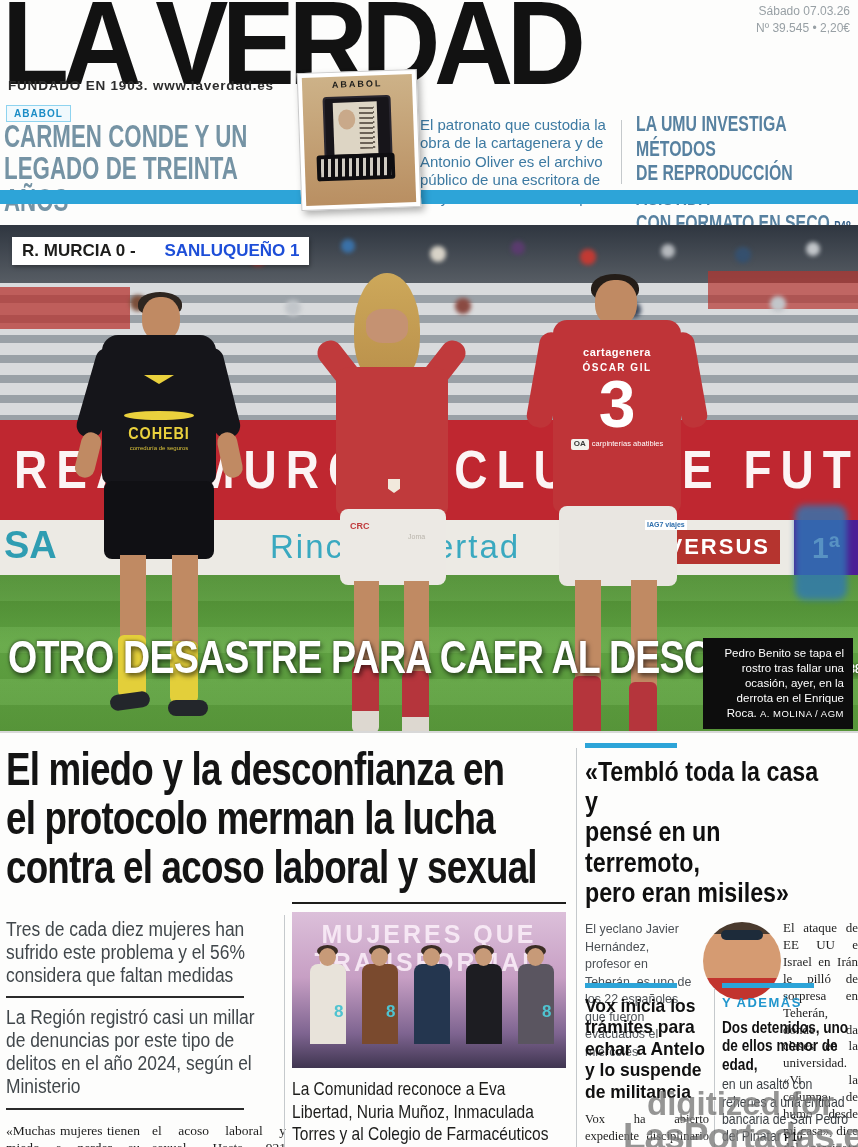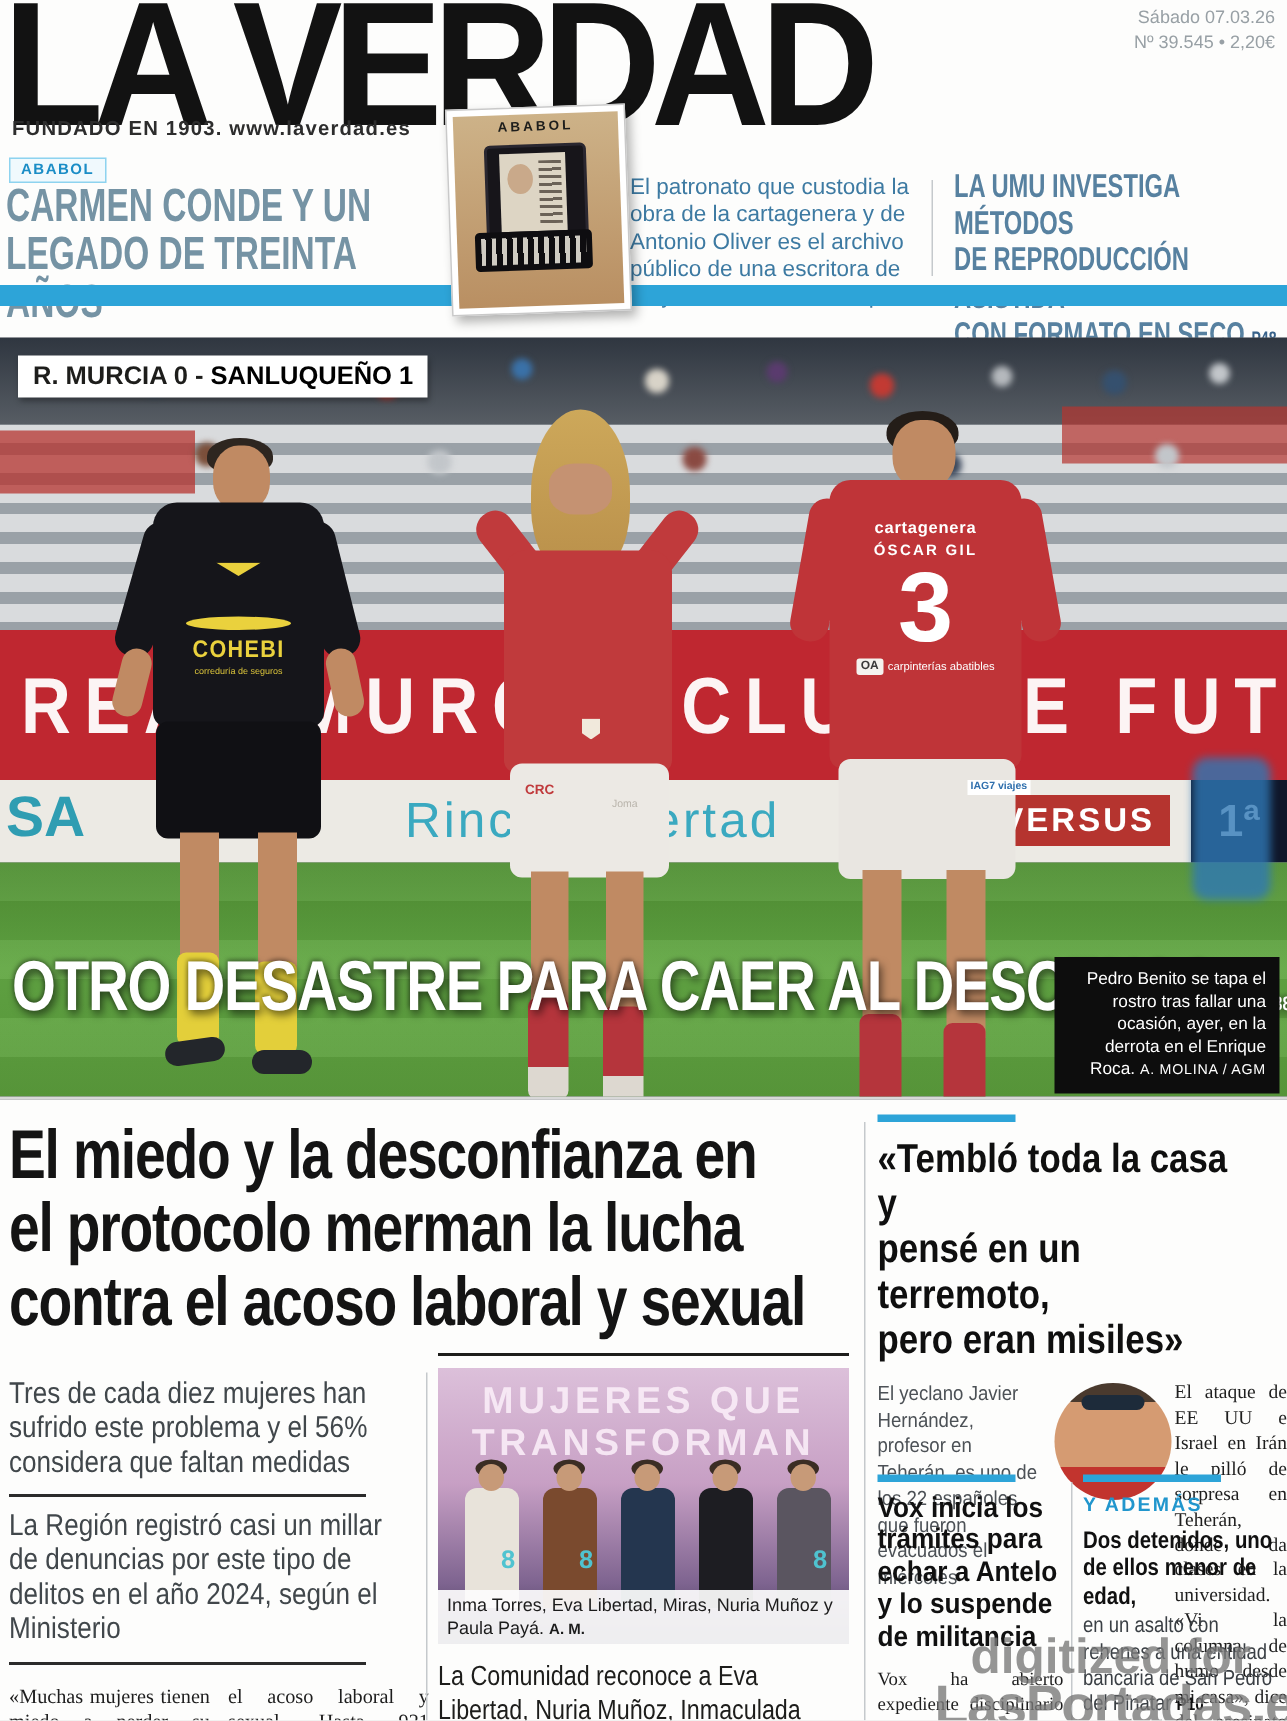--- a/index.html
+++ b/index.html
@@ -72,21 +72,21 @@
   .ph-banner{position:absolute;left:0;top:195px;width:100%;height:100px;background:#bf2730;
     overflow:hidden;}
   .ph-banner span{display:block;white-space:nowrap;font-weight:800;font-size:46px;
     letter-spacing:9px;line-height:100px;color:rgba(255,255,255,.95);padding-left:14px;
     transform:scaleY(1.15);transform-origin:center;}
   .ph-adband{position:absolute;left:0;top:295px;width:100%;height:55px;background:#eceae4;}
   .ad-sa{position:absolute;left:4px;top:4px;font-weight:800;font-size:38px;color:#2f9db2;}
   .ad-rincon{position:absolute;left:270px;top:8px;font-size:33px;letter-spacing:2px;color:#3aa9c0;}
   .ad-versus{position:absolute;right:78px;top:10px;background:#b5342f;color:#fff;
     font-weight:800;font-size:22px;padding:4px 10px;letter-spacing:2px;}
-  .ad-one{position:absolute;right:0;top:0;width:64px;height:55px;background:#0f172a;color:#fff;
+  .ad-one{position:absolute;right:0;top:0;width:64px;height:55px;background:#4c1d95;color:#fff;
     font-weight:800;font-size:30px;text-align:center;line-height:55px;}
   .ph-pitch{position:absolute;left:0;top:350px;width:100%;height:156px;
     background:repeating-linear-gradient(180deg,rgba(255,255,255,.05) 0 26px,rgba(0,0,0,.05) 26px 52px),
                linear-gradient(180deg,#4f8f33,#63a844 45%,#5b9c3c);}
   .ph-steward{position:absolute;left:795px;top:280px;width:52px;height:95px;background:#2f78b5;
     border-radius:10px;filter:blur(3px);opacity:.8;}
 
   
   .player{position:absolute;}
   .skin{background:#c08a63;}
@@ -169,21 +169,21 @@
     font-size:7px;padding:1px 2px;line-height:1.1;text-align:center;}
   .pr-leg-l{position:absolute;left:60px;top:300px;width:26px;height:108px;}
   .pr-leg-r{position:absolute;left:116px;top:300px;width:26px;height:112px;}
   .pr-sock-l{position:absolute;left:58px;top:396px;width:28px;height:78px;border-radius:6px;
     background:linear-gradient(180deg,#b5353c 0 75%,#ddd8d0 75%);}
   .pr-sock-r{position:absolute;left:114px;top:402px;width:28px;height:78px;border-radius:6px;
     background:linear-gradient(180deg,#b5353c 0 75%,#ddd8d0 75%);}
 
   .scoreline{position:absolute;left:12px;top:12px;background:#fff;padding:4px 10px;
     font-weight:800;font-size:17px;color:#1d1d1b;box-shadow:1px 2px 4px rgba(0,0,0,.35);}
-  .score-away{color:#000000;}
+  .score-away{color:#1d4ed8;margin-left:24px;}
   .ph-headline{position:absolute;left:8px;top:404px;width:925px;transform:scaleX(.8);
     transform-origin:left top;font-weight:800;font-size:47px;letter-spacing:-1px;color:#fff;
     white-space:nowrap;
     text-shadow:2px 3px 6px rgba(0,0,0,.6),-1px -1px 3px rgba(0,0,0,.35);}
   .ph-headline .pref{font-size:13px;letter-spacing:0;}
   .ph-caption{position:absolute;right:5px;top:413px;width:132px;background:#0d0d0d;color:#fff;
     padding:8px 9px;font-size:11.5px;line-height:1.3;text-align:right;}
   .ph-caption .credit{font-weight:400;font-size:9.5px;letter-spacing:.5px;}
 
   
@@ -194,21 +194,21 @@
   .subhead{width:308px;transform:scaleX(.87);transform-origin:left top;font-size:20px;
     line-height:1.14;color:#41474b;padding:8px 0 10px;}
   .rule{width:238px;height:2px;background:#2b2b2b;}
   .bodycols{display:flex;gap:12px;margin-top:12px;width:280px;}
   .bcol{width:134px;font-family:"Liberation Serif",serif;font-size:13.5px;line-height:1.26;
     text-align:justify;color:#1d1d1d;}
 
   
   .mujeres{position:absolute;left:292px;top:902px;width:274px;}
   .rule-top{width:274px;height:2px;background:#1d1d1b;}
-  .m-photo{position:relative;margin-top:8px;width:274px;height:184px;overflow:hidden;
+  .m-photo{position:relative;margin-top:8px;width:274px;height:156px;overflow:hidden;
     background:linear-gradient(180deg,#dcc0da 0%,#c79fc4 42%,#7e6490 78%,#3f3550 100%);}
   .m-title{position:absolute;top:8px;left:0;width:100%;text-align:center;
     color:rgba(250,238,248,.88);font-weight:700;font-size:25px;line-height:1.12;
     letter-spacing:3px;}
   .fig{position:absolute;bottom:24px;width:36px;height:80px;border-radius:8px 8px 0 0;}
   .fig .fhead{position:absolute;top:-16px;left:9px;width:17px;height:18px;border-radius:50%;
     background:#c79a78;}
   .fig .fhair{position:absolute;top:-19px;left:7px;width:21px;height:12px;border-radius:50%;
     background:#3b2d24;}
   .trophy{position:absolute;bottom:46px;font-weight:800;font-size:17px;color:#4fc3d0;}
@@ -429,23 +429,20 @@
           <div class="fhair"></div>
           <div class="fhead"></div>
         </div>
       <div class="fig" style="left:226px;background:#5a5560;">
           <div class="fhair"></div>
           <div class="fhead"></div>
         </div>
       <span class="trophy" style="left:42px;">8</span>
       <span class="trophy" style="left:94px;">8</span>
       <span class="trophy" style="left:250px;">8</span>
-      <div class="m-caption">
-        <span>Inma Torres, Eva Libertad, Miras, Nuria Muñoz y Paula Payá. </span><span class="credit">A. M.</span>
-      </div>
     </div>
     <div class="m-text">
       <span>La Comunidad reconoce a Eva Libertad, Nuria Muñoz, Inmaculada Torres y al Colegio de Farmacéuticos por el 8M </span>
     </div>
   </div>
 
   <div class="teheran">
     <div class="tick"></div>
     <div class="t-headline">
       <div>«Tembló toda la casa y</div>

